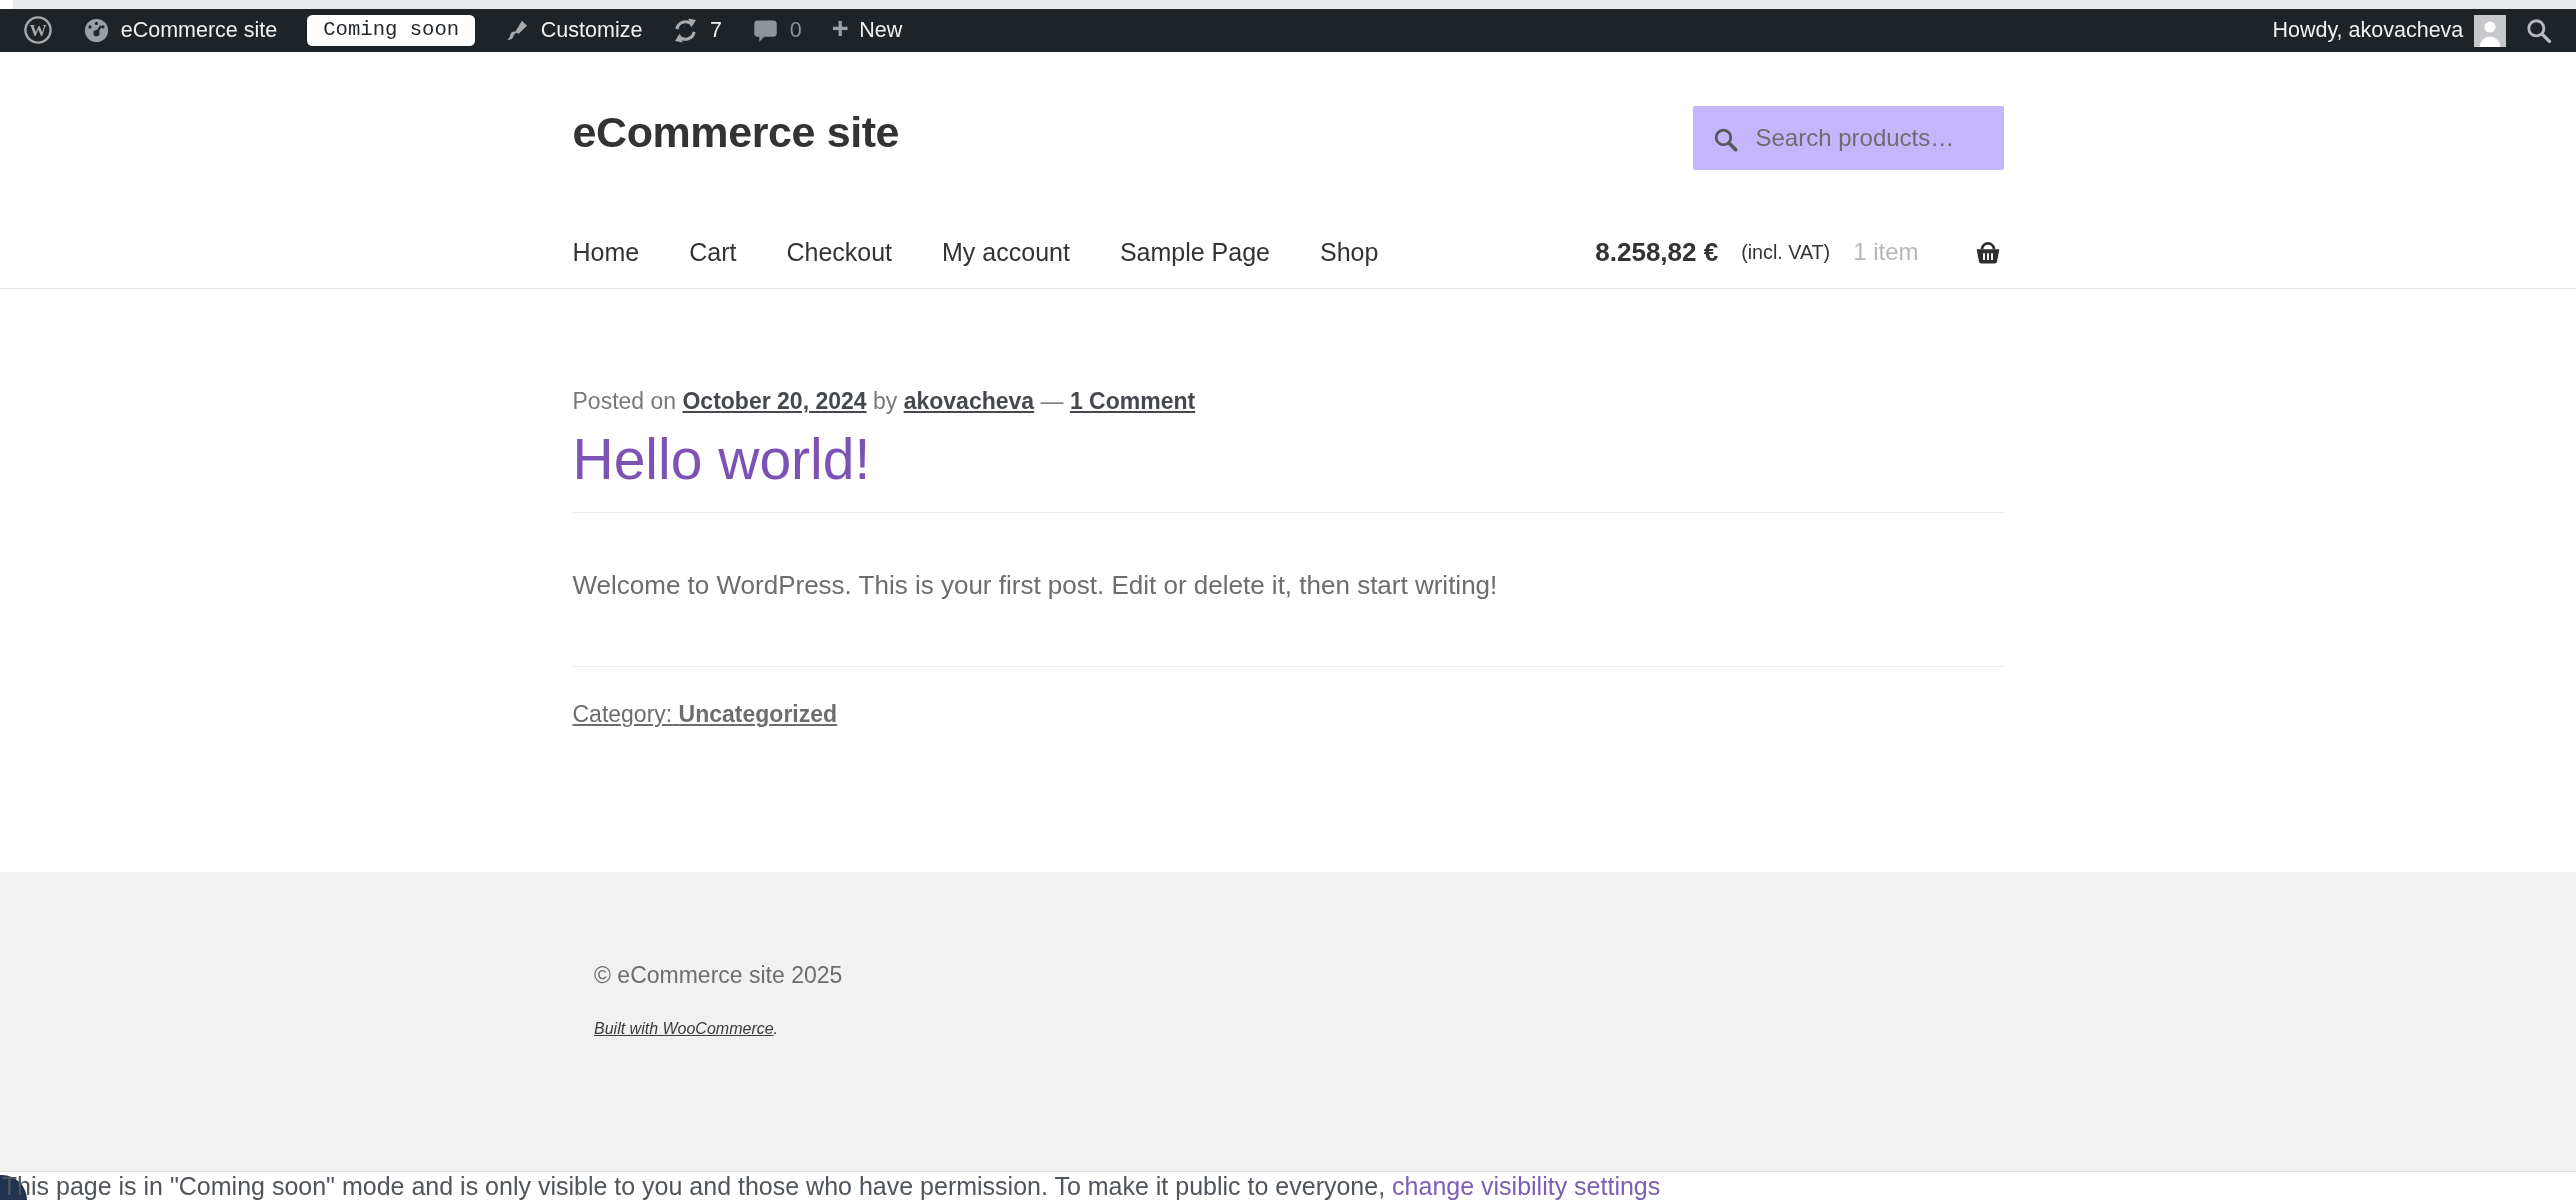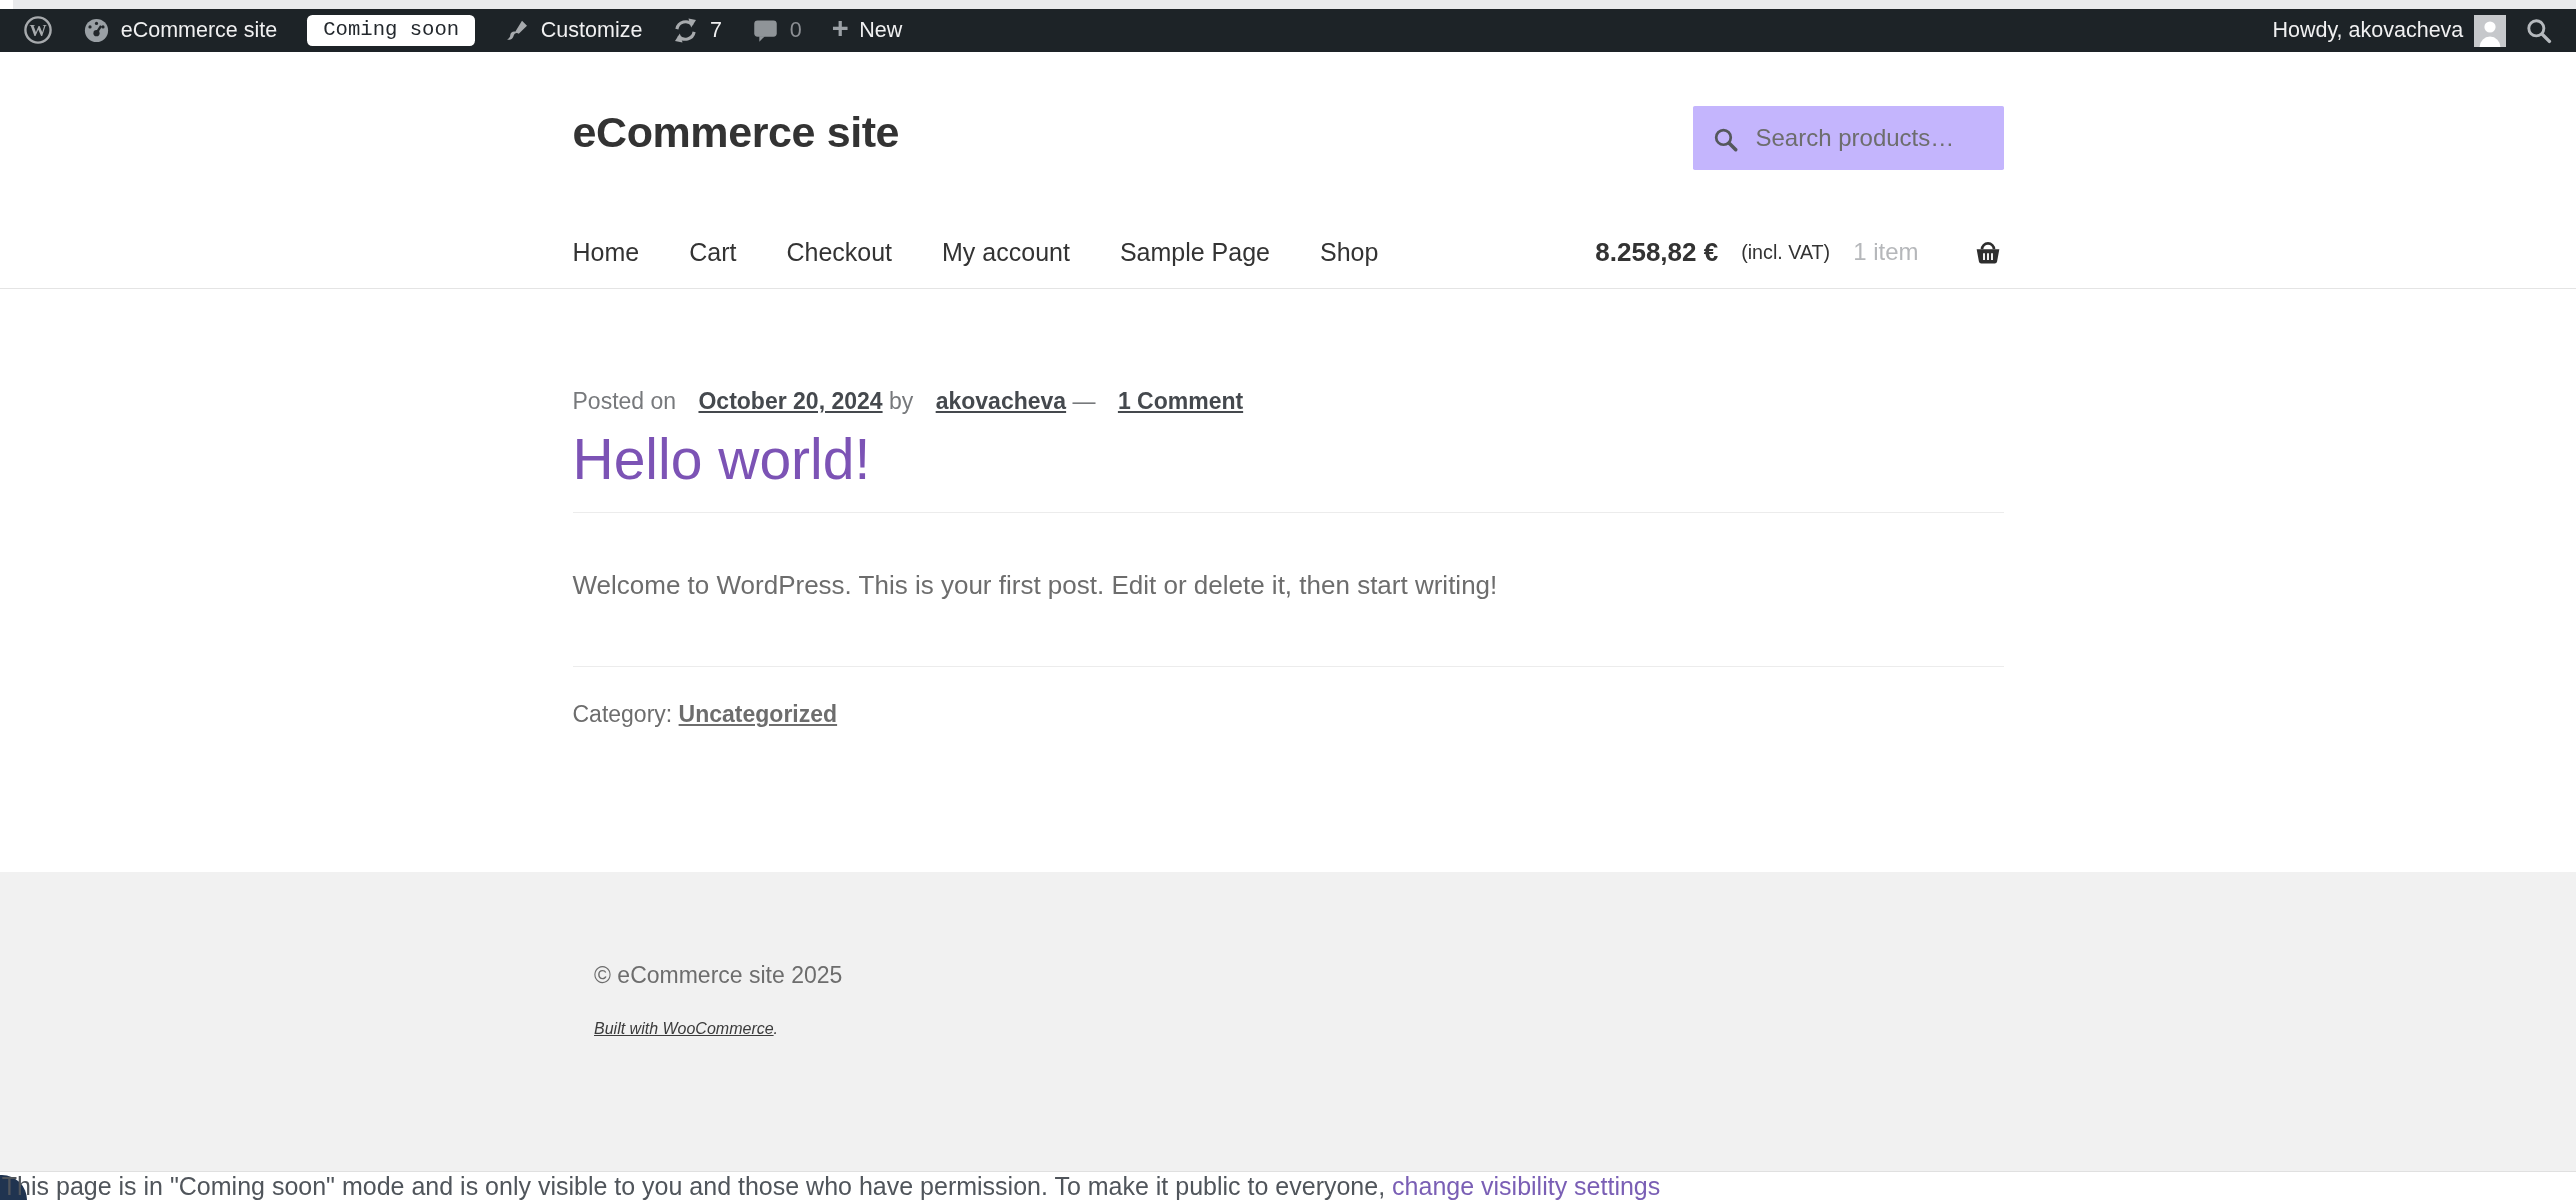--- a/index.html
+++ b/index.html
@@ -49,27 +49,27 @@
   .nav-links { display:flex; gap:50px; font-size:25px; color:#333; }
   .nav-links a { color:#333; text-decoration:none; cursor:pointer; }
   .cart-group { margin-left:auto; display:flex; align-items:center; gap:23px; }
   .cart-total { font-size:26px; font-weight:600; color:#333; }
   .cart-vat { font-size:19.7px; color:#333; }
   .cart-items { font-size:24px; color:#b5b7ba; margin-right:30px; }
   .nav-divider { border-bottom:1.8px solid #e4e4e4; margin-top:19.7px; }
 
   
   .post-meta { margin-top:97px; font-size:23px; color:#77797c; line-height:30px; }
-  .post-meta a { color:#45494e; font-weight:700; text-decoration:underline; cursor:pointer;margin-left:16px; }
+  .post-meta a { color:#45494e; font-weight:700; text-decoration:underline; cursor:pointer; }
   .entry-title { margin-top:9px; font-size:57px; font-weight:300; color:#7c53b5; line-height:68px; cursor:pointer; }
   .hr { border-bottom:1.8px solid #ececec; }
   .hr-1 { margin-top:19.7px; }
   .entry-content { padding-top:54px; font-size:26px; color:#6d6d6d; line-height:36px; }
   .hr-2 { margin-top:63px; }
-  .entry-tax { margin-top:34px; font-size:23px; color:#6d6d6d; }
+  .entry-tax { margin-top:34px; font-size:23px; color:#6d6d6d;text-decoration:underline; }
   .entry-tax a { color:#6d6d6d; font-weight:700; text-decoration:underline; cursor:pointer; }
 
   
   .site-footer {
     position:absolute; left:0; top:872px; width:2576px; height:301px;
     background:#f1f1f1;
     padding-left:43px;
   }
   .site-footer .container { padding-top:88px; }
   .copyright { font-size:23px; color:#6d6d6d; line-height:30px; }

